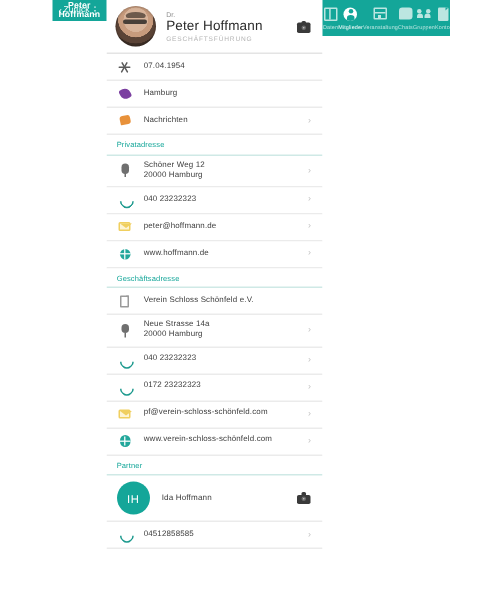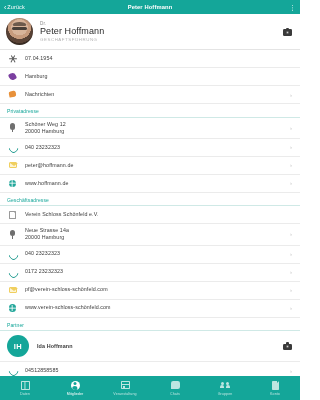--- a/index.html
+++ b/index.html
@@ -2,21 +2,21 @@
 <html><head>
 <meta charset="utf-8">
 <style>
   * { box-sizing: border-box; margin: 0; padding: 0; }
   html, body {
     width: 300px; height: 400px;
     font-family: "Liberation Sans", sans-serif;
     background: #ffffff;
     overflow: hidden;
   }
-  .app { width: 300px; height: 400px; display: flex; flex-direction: column; background:#fff; }
+  .app { width: 300px; height: 400px; display: flex; flex-direction: row; background:#fff;padding-left:35px; }
 
   
   .navbar {
     height: 14px; flex: 0 0 14px;
     background: #14a699;
     display: flex; align-items: center; justify-content: space-between;
     padding: 0 4px; color: #fff; position: relative;
   }
   .nav-back { display: flex; align-items: center; gap: 1px; cursor: pointer; }
   .nav-back .chev { font-size: 7px; line-height: 1; }
@@ -148,21 +148,21 @@
     position: relative;
   }
   .ic-doc::before {
     content:""; position:absolute; right:-.8px; top:-.8px; border-left:2.4px solid transparent;
     border-top:2.4px solid #9a9a9a;
   }
 
   
   .partner-row {
     display: flex; align-items: center; gap: 8px;
-    padding: 4px 8px 4px 7px; border-bottom: 0.5px solid #ebebeb; min-height: 28px; font-weight: bold;
+    padding: 4px 8px 4px 7px; border-bottom: 0.5px solid #ebebeb; min-height: 28px;
   }
   .initials {
     width: 22px; height: 22px; flex: 0 0 22px; border-radius: 50%;
     background: #14a699; color: #fff; font-size: 7.5px; letter-spacing: .4px;
     display: flex; align-items: center; justify-content: center;
   }
   .partner-name { flex: 1 1 auto; font-size: 5.4px; color: #3b3b3b; letter-spacing: .1px; }
 
   
   .tabbar {

